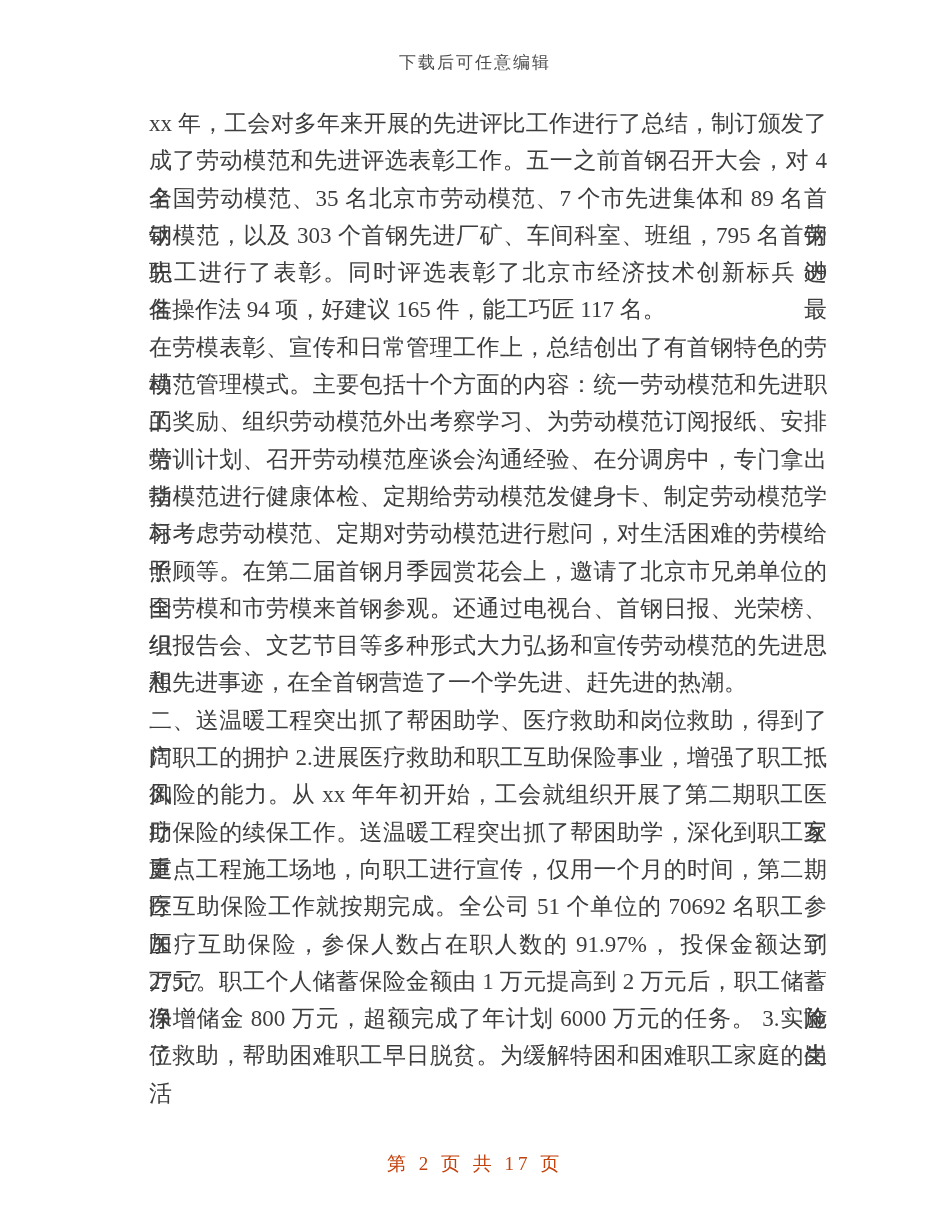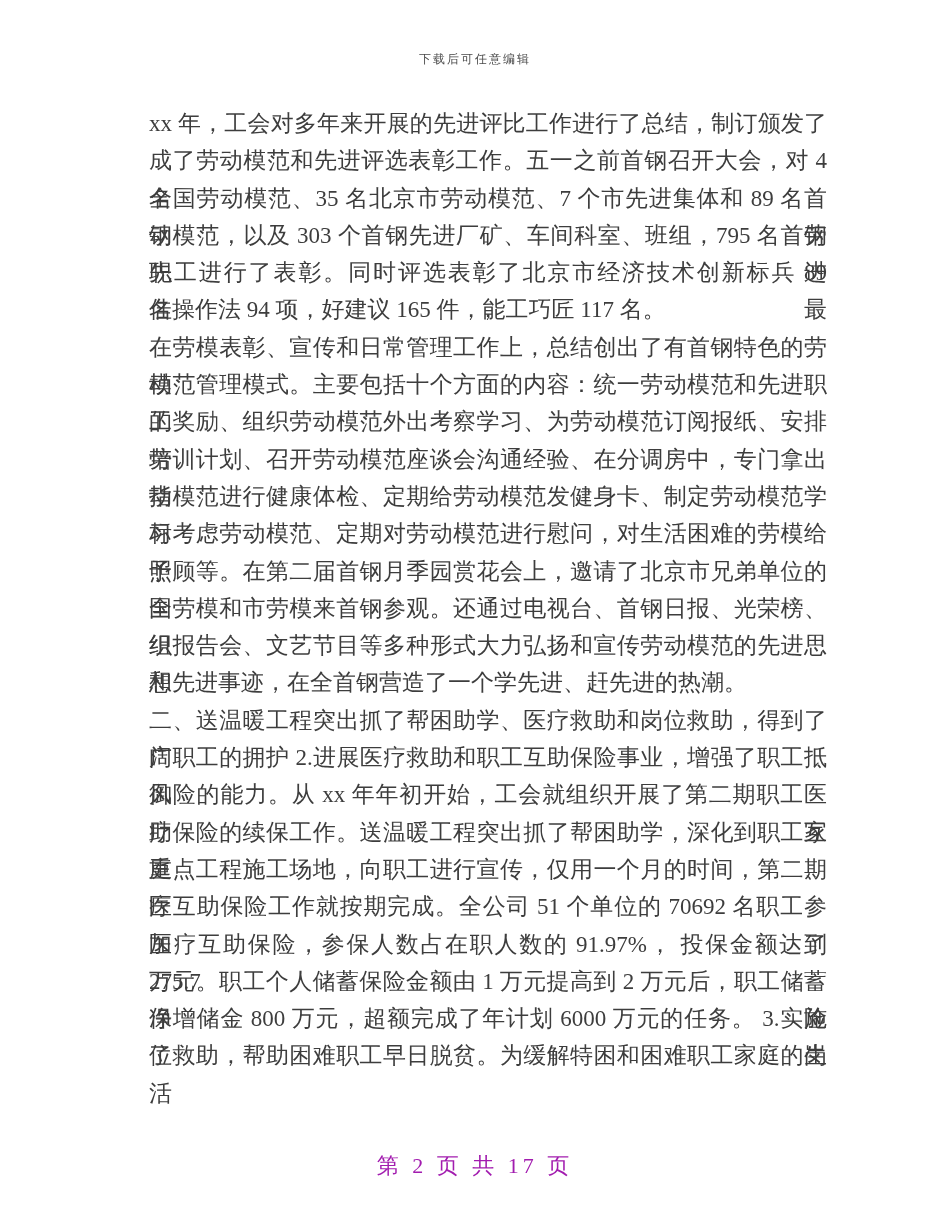--- a/index.html
+++ b/index.html
@@ -18,21 +18,21 @@
     height: 1230px;
     background: #ffffff;
     overflow: hidden;
   }
   .doc-header {
     position: absolute;
     top: 51px;
     left: 0;
     width: 100%;
     text-align: center;
-    font-size: 12px;
+    font-size: 17px;
     letter-spacing: 2px;
     color: #4a4a4a;
   }
   .doc-body {
     position: absolute;
     top: 105px;
     left: 137px;
     width: 678px;
     font-size: 23px;
     color: #3d3d3d;
@@ -50,23 +50,23 @@
   .line.para-end {
     text-align: center;
     text-align-last: left;
   }
   .doc-footer {
     position: absolute;
     top: 1151px;
     left: 0;
     width: 100%;
     text-align: center;
-    font-size: 22px;
+    font-size: 19px;
     letter-spacing: 4px;
-    color: #a21caf;
+    color: #c2410c;
   }
 </style>
 </head>
 <body>
 
 <div class="page">
   <div class="doc-header">下载后可任意编辑</div>
 
   <div class="doc-body">
       <div class="line">xx 年，工会对多年来开展的先进评比工作进行了总结，制订颁发了</div>

